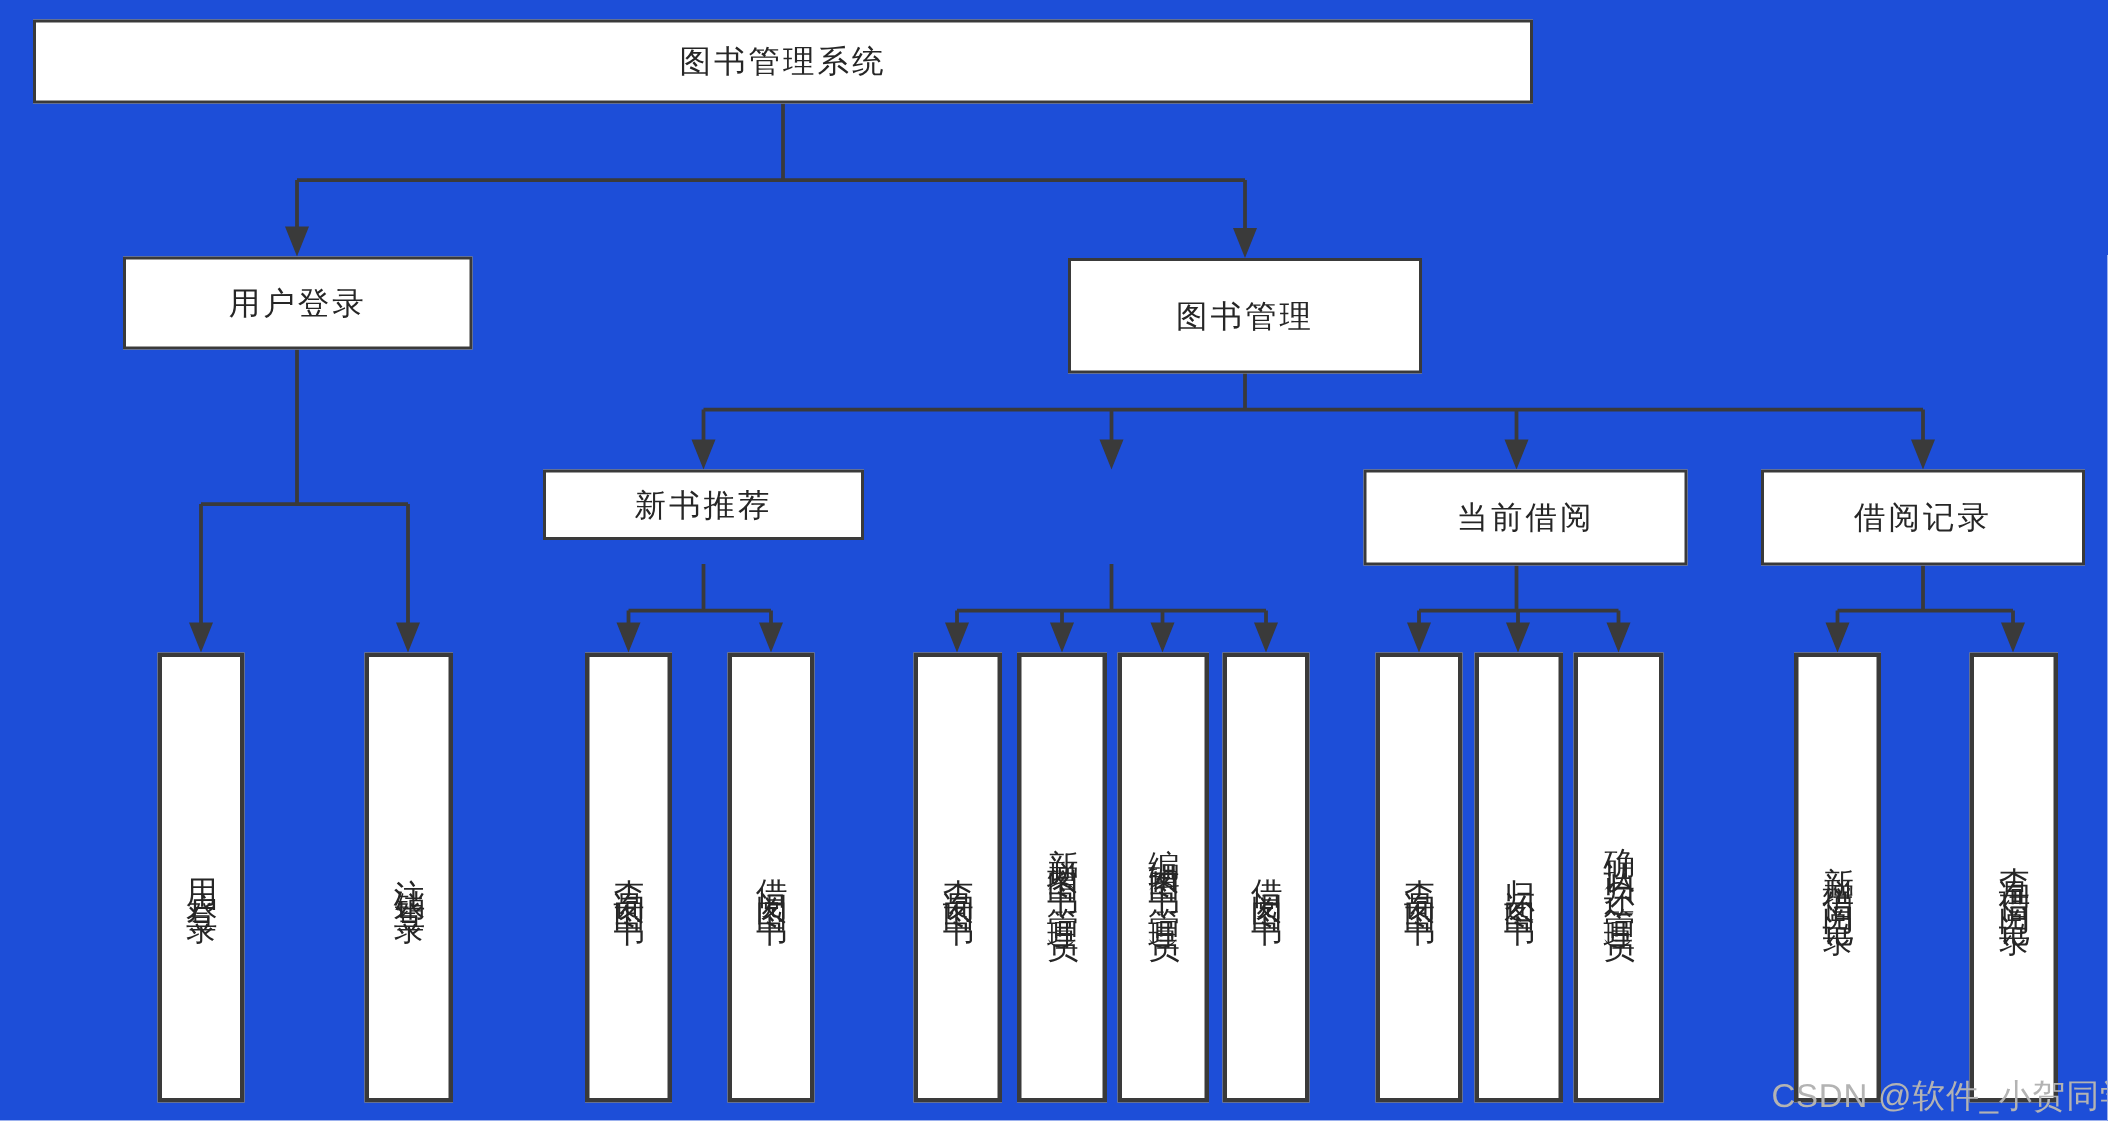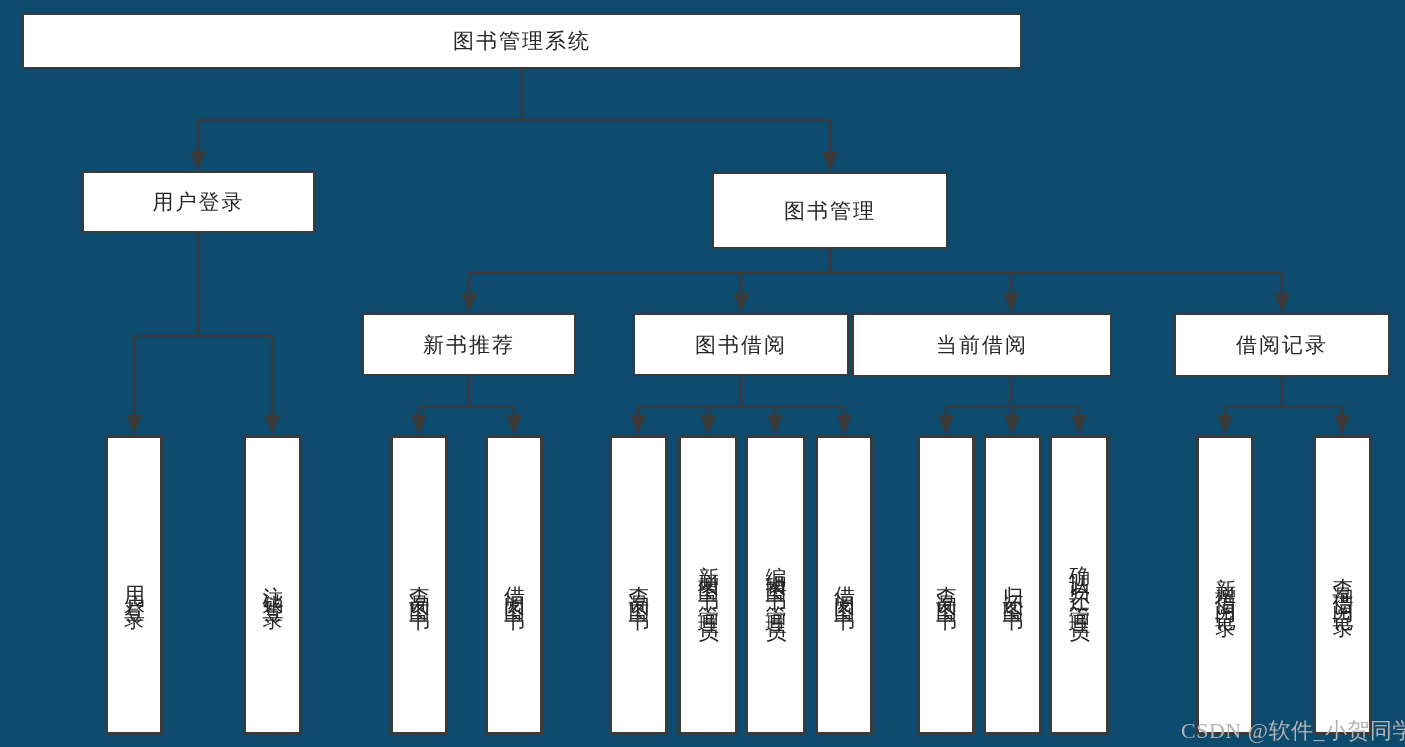--- a/index.html
+++ b/index.html
@@ -1,21 +1,21 @@
 <!DOCTYPE html>
 <html><head>
 <meta charset="utf-8">
 <style>
   html, body { margin: 0; padding: 0; background: #ffffff; }
   .stage {
     position: relative;
     width: 1405px;
     height: 747px;
-    background: #0c4a6e;
-    font-family: Liberation Serif, serif;
+    background: #1d4ed8;
+    font-family: Liberation Sans, sans-serif;
     overflow: hidden;
   }
   .wires { position: absolute; left: 0; top: 0; width: 1405px; height: 747px; }
   .node {
     position: absolute;
     box-sizing: border-box;
     background: #ffffff;
     border: 2px solid #3a3a3a;
     display: flex;
     align-items: center;
@@ -83,27 +83,24 @@
     <span>图书管理系统</span>
   </div>
 
   <div class="node" style="left:82px; top:171px; width:233px; height:62px;">
     <span>用户登录</span>
   </div>
   <div class="node" style="left:712px; top:172px; width:236px; height:77px;">
     <span>图书管理</span>
   </div>
 
-  <div class="node" style="left:362px; top:313px; width:214px; height:63px;">
+  <div class="node" style="left:362px; top:313px; width:214px; height:47px;">
     <span>新书推荐</span>
   </div>
-  <div class="node" style="left:633px; top:313px; width:216px; height:63px;">
-    <span>图书借阅</span>
-  </div>
-  <div class="node" style="left:852px; top:313px; width:260px; height:64px;">
+  <div class="node" style="left:909px; top:313px; width:216px; height:64px;">
     <span>当前借阅</span>
   </div>
   <div class="node" style="left:1174px; top:313px; width:216px; height:64px;">
     <span>借阅记录</span>
   </div>
 
   <div class="node leaf" style="left:105px; top:435px; width:58px; height:300px;">
     <span class="vtext">用户登录</span>
   </div>
   <div class="node leaf" style="left:243px; top:435px; width:59px; height:300px;">

